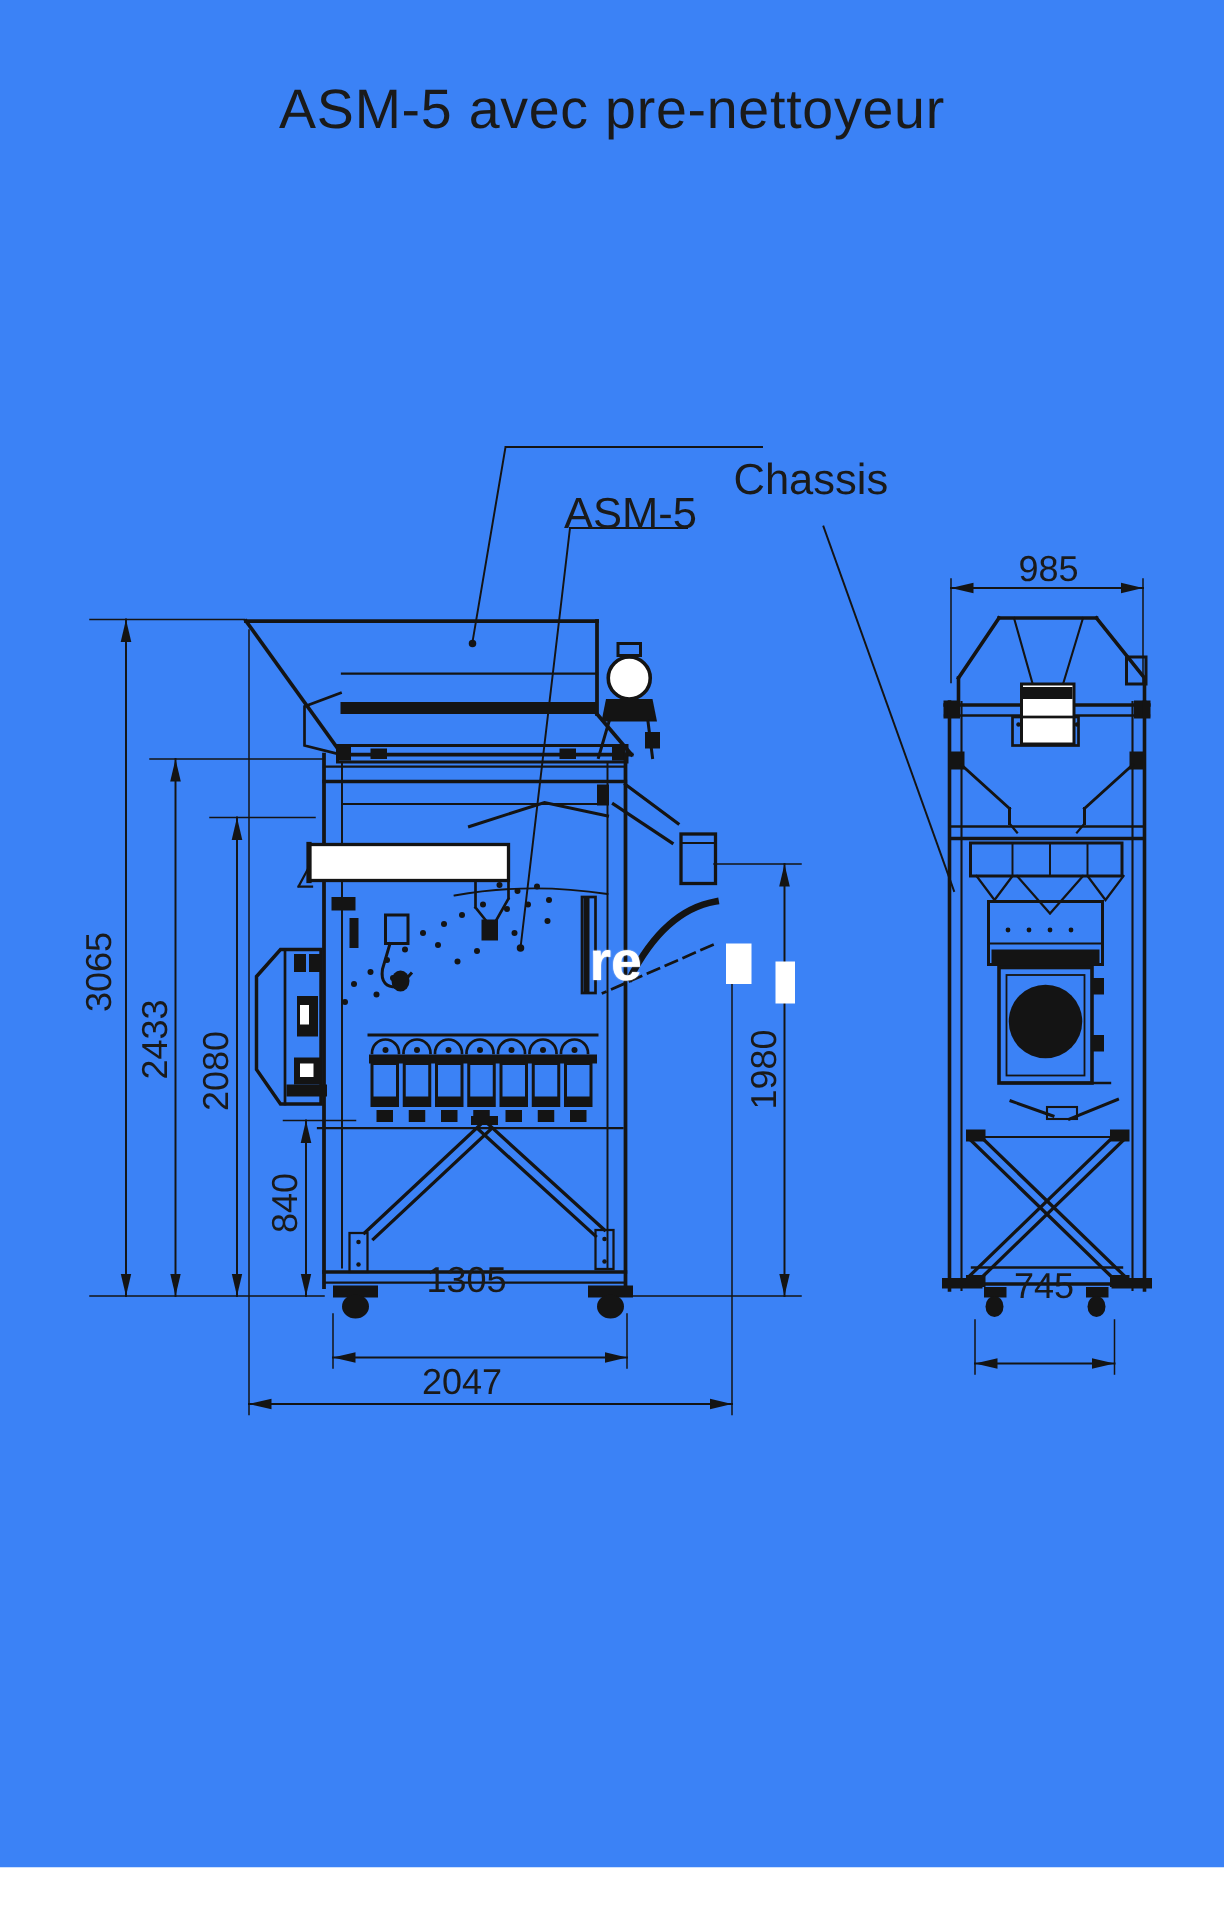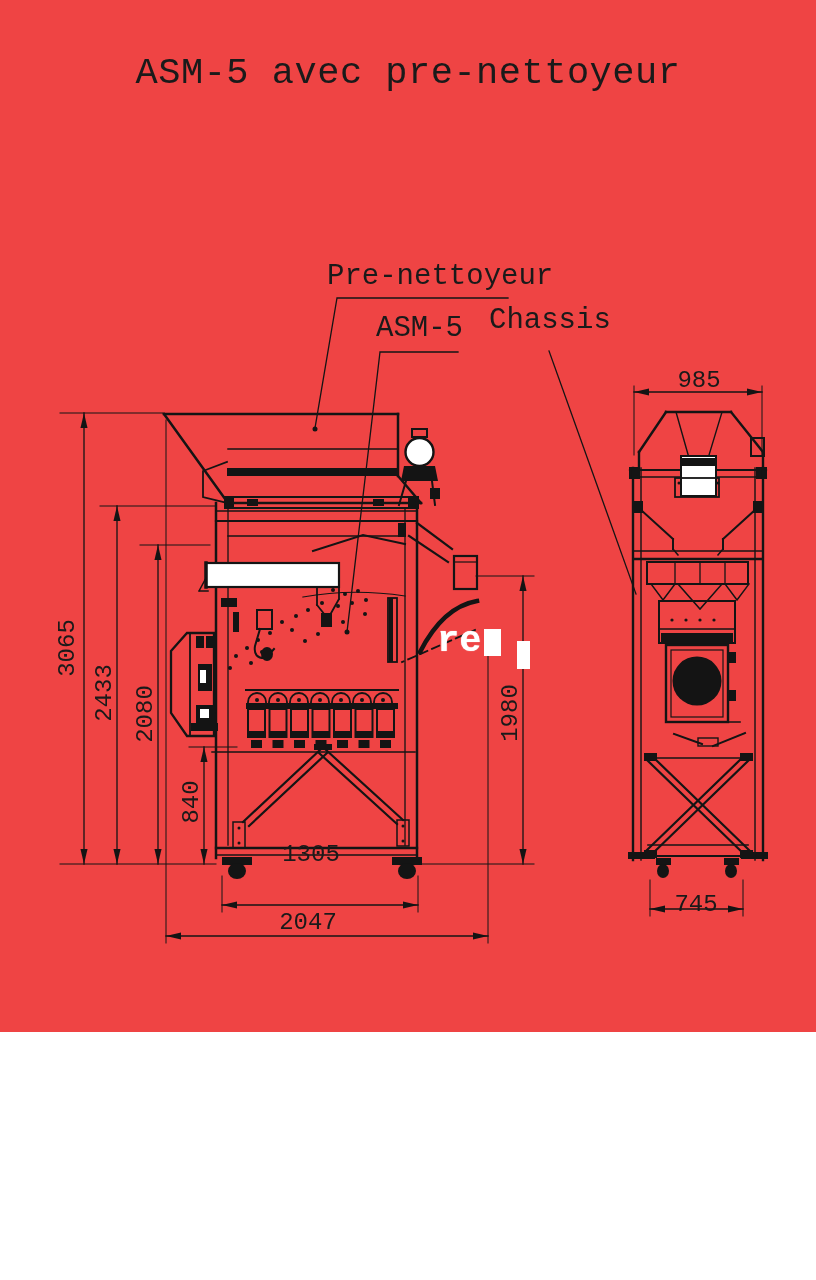--- a/index.html
+++ b/index.html
@@ -1,26 +1,26 @@
 <!DOCTYPE html>
 <html><head>
 <meta charset="utf-8">
 <style>
   html,body{margin:0;padding:0;background:#fff;}
-  #page{position:relative;width:816px;height:1032px;background:#ef4444;overflow:hidden;
-        font-family:Liberation Mono, monospace;color:#1a1a1a;}
+  #page{position:relative;width:816px;height:1245px;background:#3b82f6;overflow:hidden;
+        font-family:Liberation Sans, sans-serif;color:#1a1a1a;}
   #drawing{position:absolute;left:0;top:0;}
   .title{position:absolute;left:0;top:52px;width:816px;text-align:center;
          font-size:37px;font-weight:400;letter-spacing:0.5px;}
   .callout{position:absolute;font-size:29px;font-weight:400;white-space:nowrap;}
   .dim{position:absolute;font-size:24px;font-weight:400;white-space:nowrap;
        transform:translate(-50%,-50%);}
   .dim.vert{transform:translate(-50%,-50%) rotate(-90deg);}
   .watermark{position:absolute;font-size:37px;font-weight:700;color:#ffffff;
-             text-shadow:0 0 1px rgba(255,255,255,0.9);padding-left:44px;}
+             text-shadow:0 0 1px rgba(255,255,255,0.9);}
 </style>
 </head>
 <body>
 
 <div id="page">
 
   <div class="title">ASM-5 avec pre-nettoyeur</div>
 
   <svg id="drawing" width="816" height="1280" viewBox="0 0 816 1280" stroke="#141414" fill="none" stroke-linecap="square">
     <defs>
@@ -316,29 +316,28 @@
       <path d="M634,392 H762" marker-start="url(#ah)" marker-end="url(#ah)"></path>
       <path d="M650,909 H743" marker-start="url(#ah)" marker-end="url(#ah)"></path>
     </g>
 
     <g fill="#ffffff" stroke="none">
       <rect x="484" y="629" width="17" height="27"></rect>
       <rect x="517" y="641" width="13" height="28"></rect>
     </g>
   </svg>
 
-  <div class="callout" style="left:327px;top:260px;">Pre-nettoyeur</div>
-  <div class="callout" style="left:376px;top:312px;">ASM-5</div>
+  <div class="callout" style="left:376px;top:327px;">ASM-5</div>
   <div class="callout" style="left:489px;top:304px;">Chassis</div>
 
   <div class="dim vert" style="left:67px;top:648px;">3065</div>
   <div class="dim vert" style="left:104px;top:693px;">2433</div>
   <div class="dim vert" style="left:145px;top:714px;">2080</div>
   <div class="dim vert" style="left:191px;top:802px;">840</div>
   <div class="dim vert" style="left:510px;top:713px;">1980</div>
   <div class="dim" style="left:311px;top:842px;margin-top:12px;">1305</div>
   <div class="dim" style="left:308px;top:922px;">2047</div>
   <div class="dim" style="left:699px;top:380px;">985</div>
-  <div class="dim" style="left:696px;top:904px;">745</div>
+  <div class="dim" style="left:696px;top:858px;">745</div>
 
   <div class="watermark" style="left:393px;top:620px;">re</div>
 
 </div>
 
 </body></html>

